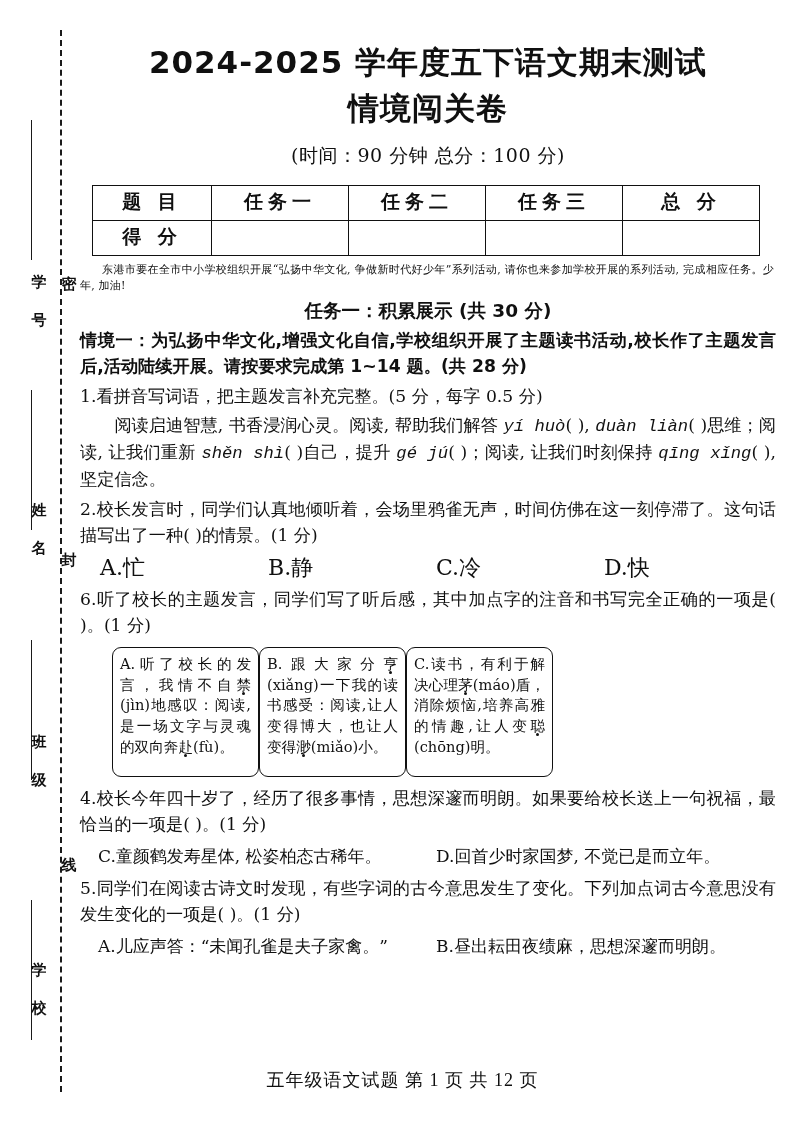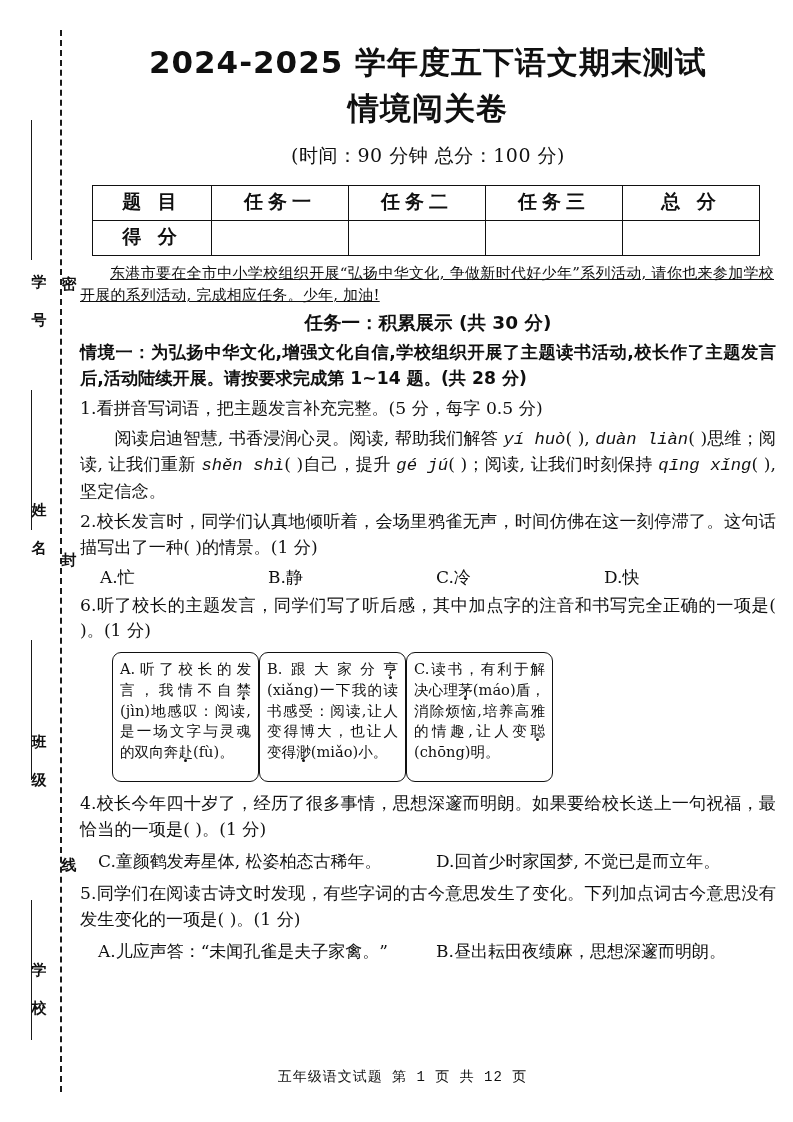--- a/index.html
+++ b/index.html
@@ -108,27 +108,26 @@
     font-weight: 700;
     letter-spacing: 5px;
     padding: 1px 0 3px 0;
     font-family: "DejaVu Sans", "Liberation Sans", sans-serif;
   }
   table.score-table td.blank { letter-spacing: 0; }
   .col-head { width: 118px; }
 
   
   .para {
-    font-size: 15px;
+    font-size: 11px;
     line-height: 1.52;
     margin: 0;
     padding: 6px 4px 0 2px;
     text-align: justify;
     letter-spacing: 0.2px;
-    text-decoration: underline;
   }
   .para.indent { text-indent: 2em; }
   .task-head {
     text-align: center;
     font-size: 18.5px;
     font-weight: 700;
     margin: 0;
     padding-top: 3px;
     font-family: "DejaVu Sans", "Liberation Sans", sans-serif;
   }
@@ -151,21 +150,21 @@
   .q-indent { text-indent: 2em; }
   .pinyin {
     font-style: italic;
     font-family: Liberation Mono, monospace;
   }
   .blankp { letter-spacing: 0; }
 
   .opts-row {
     display: flex;
     padding: 5px 6px 0 22px;
-    font-size: 17px;
+    font-size: 22px;
   }
   .opts-row > span { flex: 1 1 0; }
 
   
   .box-row {
     display: flex;
     padding: 8px 6px 0 34px;
   }
   .opt-box {
     width: 147px;
@@ -199,23 +198,23 @@
     font-size: 17px;
     line-height: 1.5;
   }
   .two-col > span { flex: 1 1 0; }
 
   .footer {
     position: absolute;
     left: 12px; right: 0;
     top: 1068px;
     text-align: center;
-    font-size: 14px;
+    font-size: 18px;
     letter-spacing: 1px;
-    font-family: Liberation Mono, monospace;
+    font-family: Liberation Serif, serif;
   }
 </style>
 </head>
 <body>
 
 <div id="seal-margin">
   <div class="seal-dash"></div>
 
   <div class="seal-word" style="top:262px">密</div>
   <div class="seal-word" style="top:540px">封</div>

